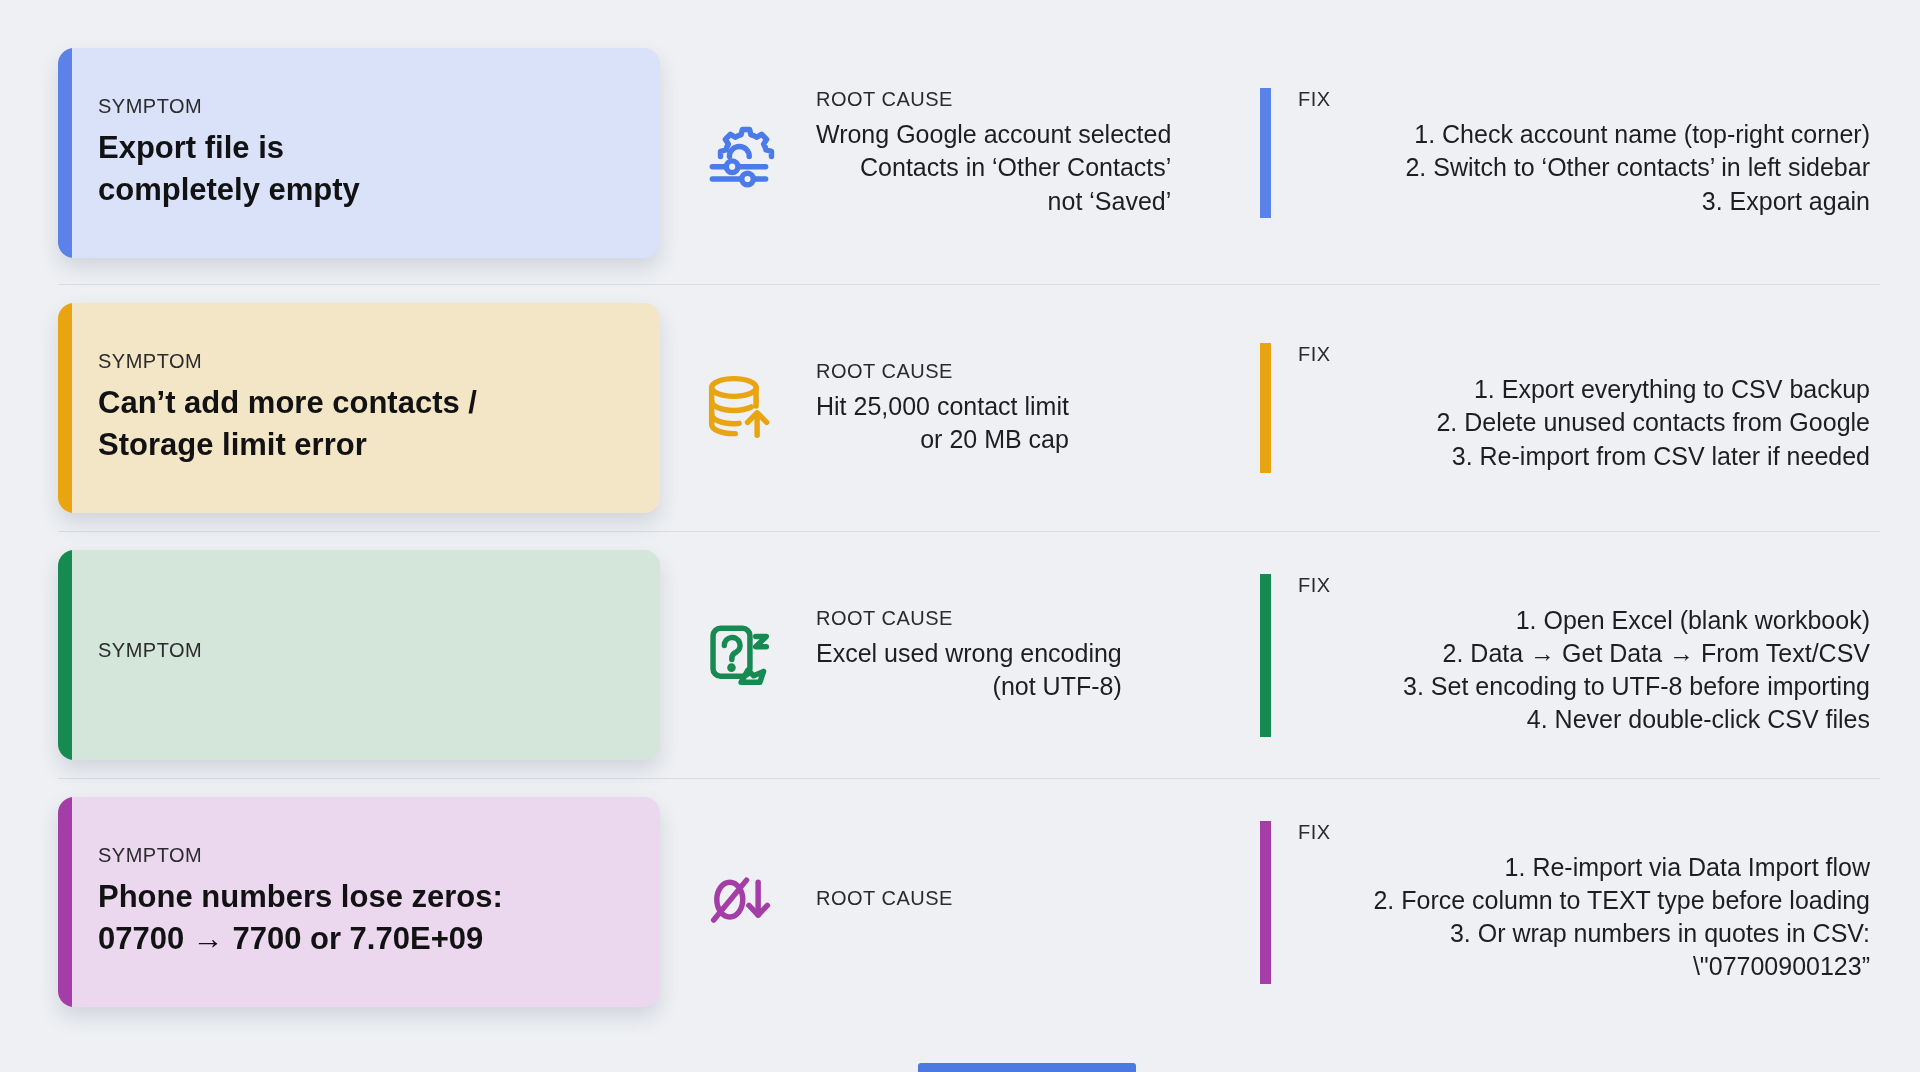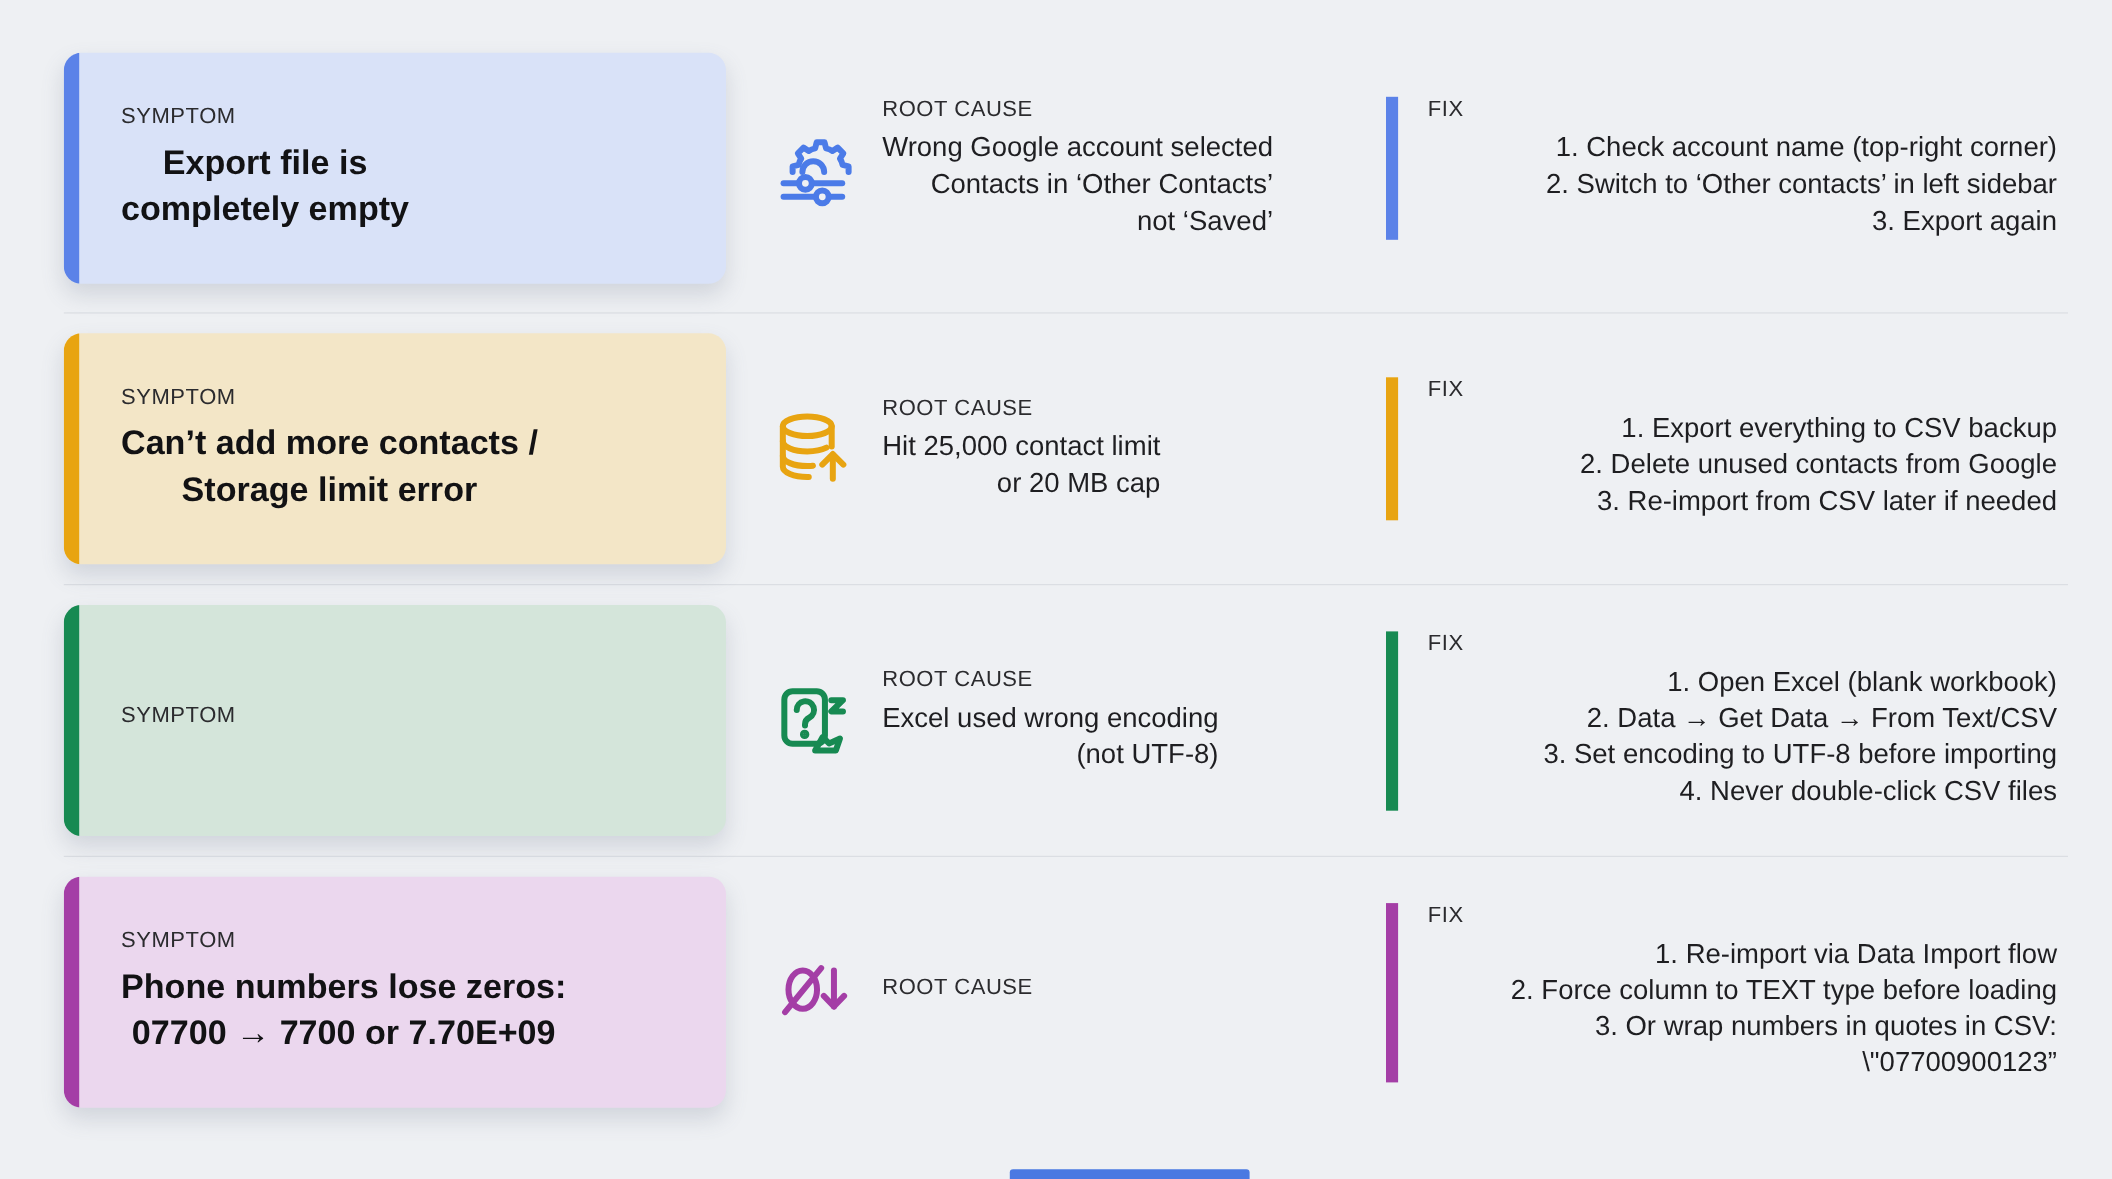--- a/index.html
+++ b/index.html
@@ -26,42 +26,41 @@
   .card {
     display: flex;
     height: 210px;
     border-radius: 16px;
     overflow: hidden;
     background: var(--card-bg);
     box-shadow: 0 10px 20px rgba(96,106,128,.20);
   }
   .card-bar { flex: 0 0 14px; background: var(--accent); }
   .card-body {
-    padding: 24px 38px;
+    padding: 24px 26px;
     display: flex; flex-direction: column; justify-content: center;
   }
   .eyebrow {
     font-size: 20px;
     letter-spacing: .5px;
     color: #2b2b2e;
     margin-bottom: 9px;
   }
   .symptom-title {
     margin: 0;
     font-size: 31px;
     font-weight: bold;
     line-height: 1.36;
     color: #121214;
     white-space: pre-line;
-    text-align: center;
   }
 
   
   .cause {
-    display: flex; align-items: center; gap: 22px;
+    display: flex; align-items: center; gap: 36px;
     padding-left: 38px;
   }
   .icon-wrap { flex: 0 0 82px; width: 82px; height: 82px; color: var(--icon-color); }
   svg.icon { width: 82px; height: 82px; display: block; }
   .body-text {
     font-size: 25px;
     line-height: 1.33;
     color: #1e1e21;
     white-space: pre-line;
     text-align: right;

